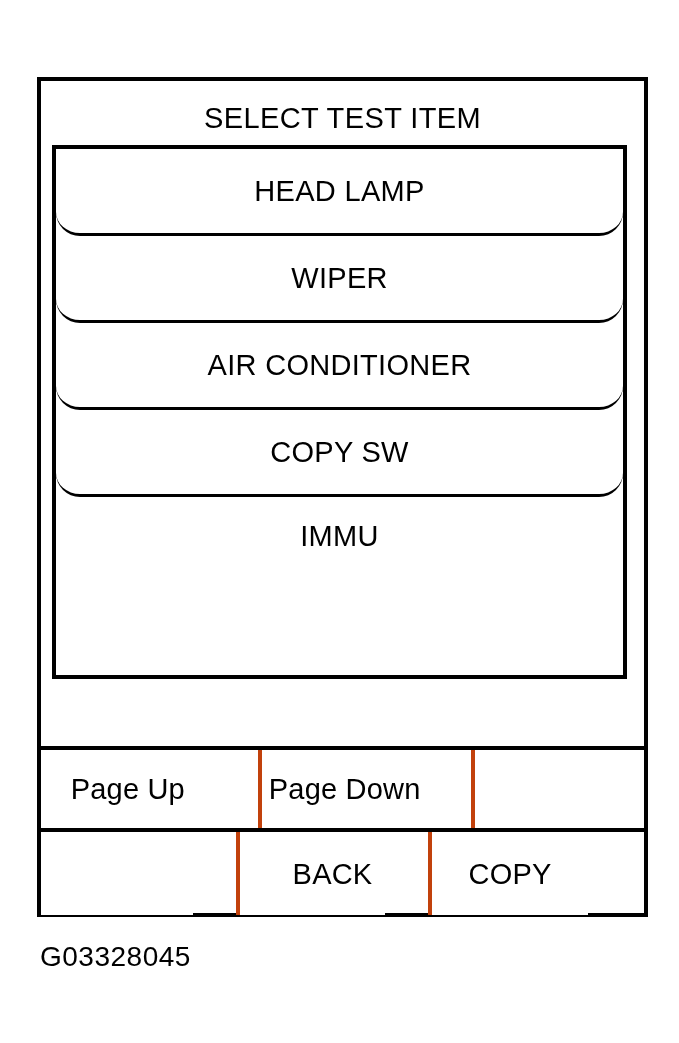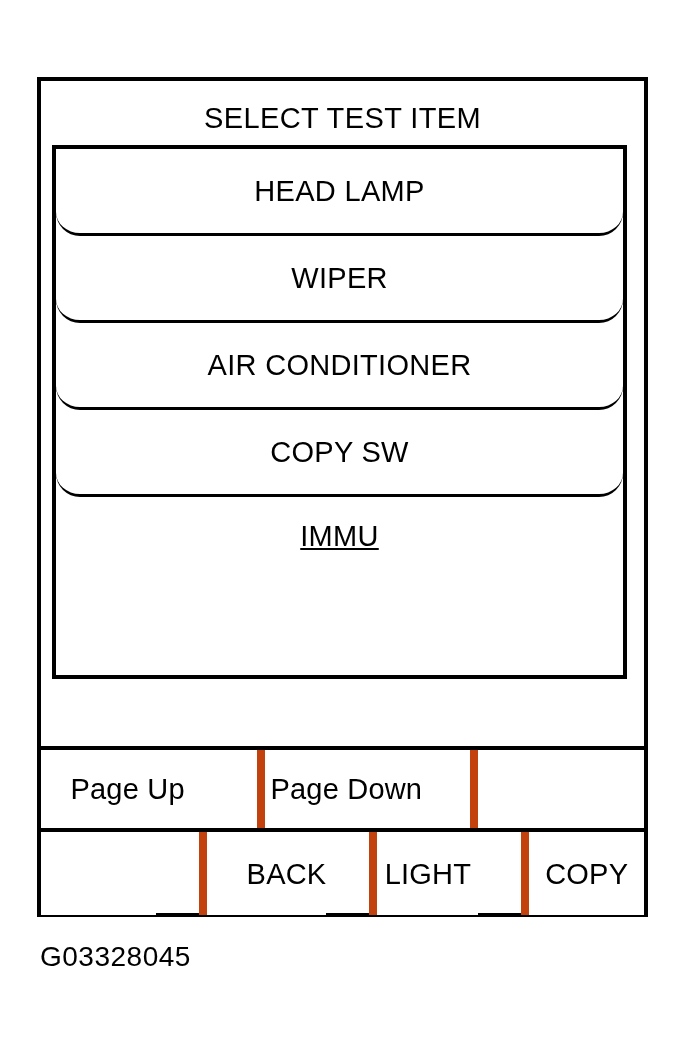--- a/index.html
+++ b/index.html
@@ -60,21 +60,20 @@
     box-sizing: border-box;
     display: flex;
     align-items: center;
     justify-content: center;
     background: #ffffff;
     border-radius: 24px;
   }
   .list-row:last-child {
     border-bottom: none;
     height: 78px;
-    text-decoration: underline;
   }
   .list-row-label {
     font-size: 29px;
     letter-spacing: 0.3px;
     line-height: 32px;
     white-space: nowrap;
     text-align: center;
   }
 
   
@@ -103,21 +102,21 @@
     align-items: center;
     justify-content: center;
     box-sizing: border-box;
     background: #ffffff;
     font-size: 29px;
     line-height: 32px;
     white-space: nowrap;
     letter-spacing: 0.2px;
   }
   .softkey.divider-left {
-    border-left: 8px solid #c2410c;
+    border-left: 4px solid #c2410c;
     margin-left: 43px;
   }
   .softkey.blank {
     
   }
 
   
   #key-page-up      { width: 203px; }
   #key-page-down    { width: 198px; }
   #key-top-blank    { width: 202px; }
@@ -175,21 +174,20 @@
 
     <div class="softkey-row" id="softkey-row-top">
       <div class="softkey" id="key-page-up">Page Up</div>
       <div class="softkey divider-left" id="key-page-down">Page Down</div>
       <div class="softkey divider-left blank" id="key-top-blank"></div>
     </div>
 
     <div class="softkey-row" id="softkey-row-bottom">
       <div class="softkey blank" id="key-bottom-blank"></div>
       <div class="softkey divider-left" id="key-back">BACK</div>
-      <div class="softkey divider-left" id="key-light">LIGHT</div>
       <div class="softkey divider-left" id="key-copy">COPY</div>
     </div>
 
   </div>
 
 </div>
 
 <div id="figure-caption">G03328045</div>
 
 </body></html>

